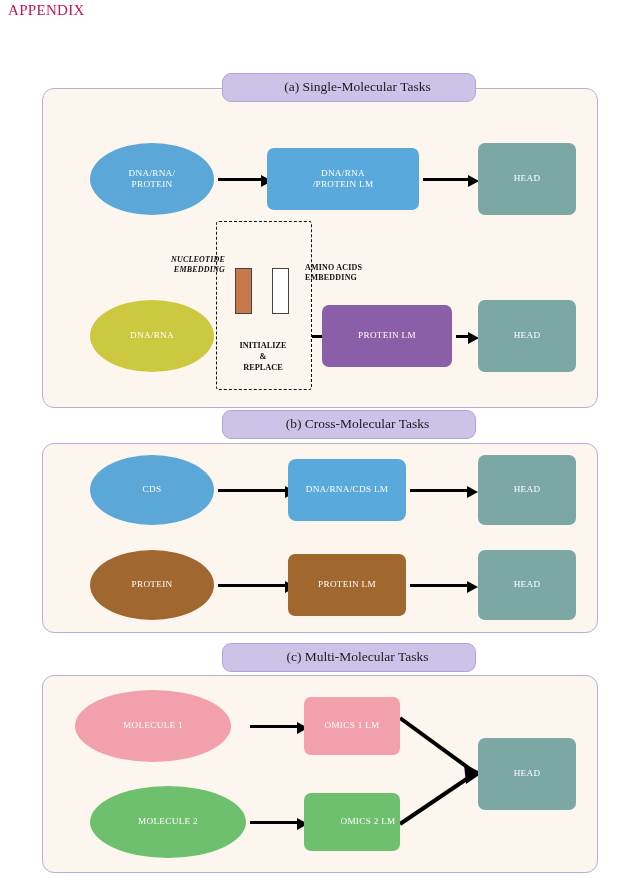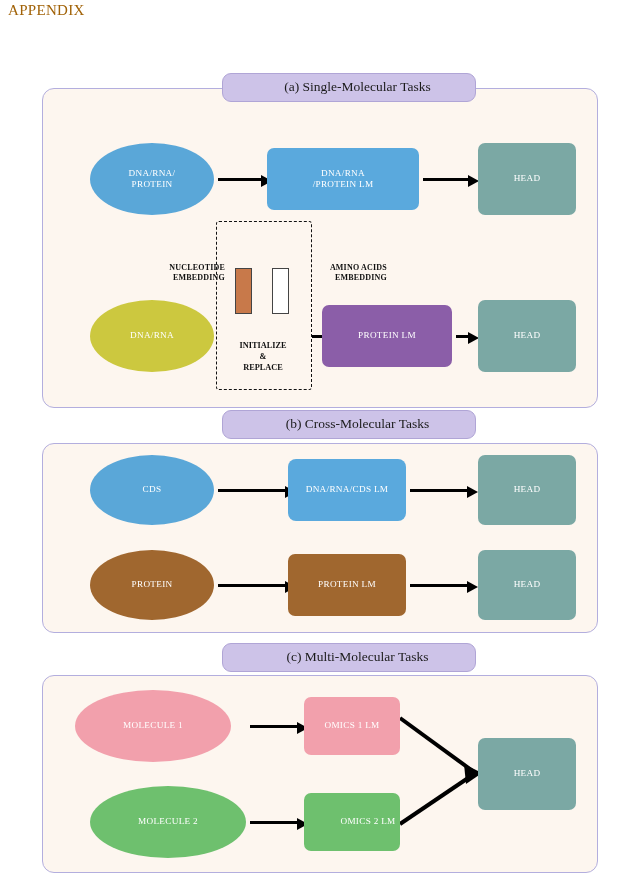--- a/index.html
+++ b/index.html
@@ -15,21 +15,21 @@
     color: #1a1a1a;
     overflow: hidden;
   }
   #appendix-title {
     position: absolute;
     left: 8px;
     top: 2px;
     font-size: 15px;
     letter-spacing: 0.3px;
     font-family: "Liberation Serif", serif;
-    color: #a16207;
+    color: #be185d;
   }
   .panel {
     position: absolute;
     left: 42px;
     width: 556px;
     border: 1.5px solid #b3aede;
     border-radius: 12px;
     background: #fdf6ef;
     box-sizing: border-box;
   }
@@ -142,22 +142,22 @@
 <div class="dashbox" style="left:216px; top:221px; width:94px; height:167px;"></div>
 
 <svg class="diag-arrow" style="left:222px; top:228px;" width="86" height="50" viewBox="0 0 86 50">
   <path d="M14 42 C14 8, 66 6, 70 30" stroke="#2a5fa8" stroke-width="5.5" fill="none"></path>
   <polygon points="70,44 62,28 78,28" fill="#2a5fa8"></polygon>
 </svg>
 
 <div class="minibar" style="left:235px; top:268px; width:15px; height:44px; background:#c8794a;"></div>
 <div class="minibar" style="left:272px; top:268px; width:15px; height:44px; background:#ffffff;"></div>
 
-<div class="smalllabel" style="left:145px; top:263px; width:80px; text-align:right;">NUCLEOTIDE<br>EMBEDDING</div>
-<div class="smalllabel" style="left:305px; top:263px; width:82px; text-align:right;">AMINO ACIDS<br>EMBEDDING</div>
+<div class="smalllabel" style="left:145px; top:255px; width:80px; text-align:right;font-style:italic;">NUCLEOTIDE<br>EMBEDDING</div>
+<div class="smalllabel" style="left:305px; top:263px; width:82px; text-align:left;">AMINO ACIDS<br>EMBEDDING</div>
 <div class="initlabel" style="left:220px; top:340px; width:86px;">INITIALIZE<br>&amp;<br>REPLACE</div>
 
 <div class="node ellipse" style="left:90px; top:300px; width:124px; height:72px; background:#ccc83f;">
   <span>DNA/RNA</span>
 </div>
 <div class="arrow" style="left:312px; top:335px; width:22px;"></div>
 <div class="node rect" style="left:322px; top:305px; width:130px; height:62px; background:#8b5ea8;">
   <span>PROTEIN LM</span>
 </div>
 <div class="arrow" style="left:456px; top:335px; width:13px;"></div>

